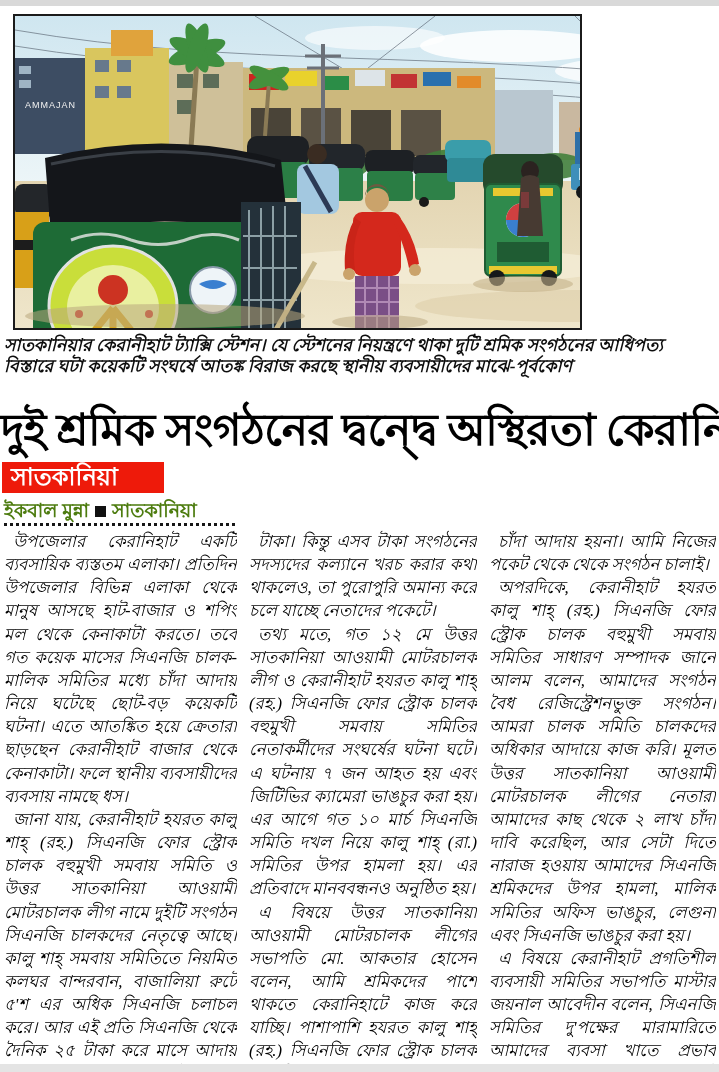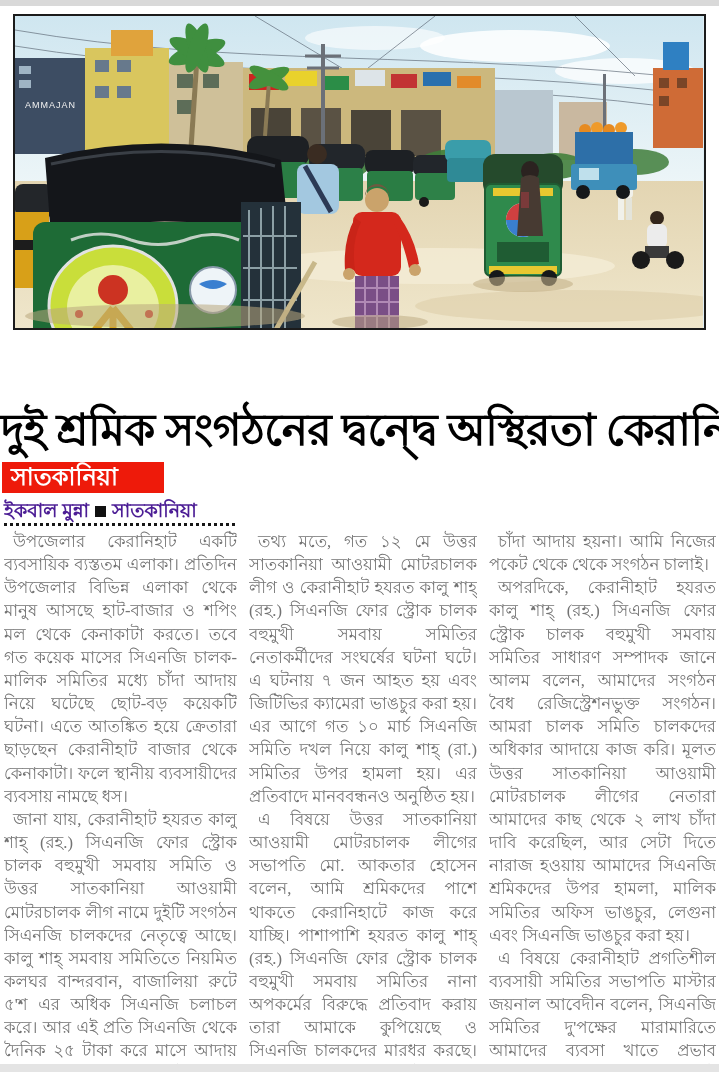--- a/index.html
+++ b/index.html
@@ -3,44 +3,44 @@
 <meta charset="utf-8">
 <style>
   html,body{margin:0;padding:0;background:#ffffff;}
   body{width:719px;height:1072px;overflow:hidden;
        font-family:"Liberation Serif","DejaVu Sans",sans-serif;color:#111;}
   .page{position:relative;width:719px;height:1072px;background:#fff;}
 
   .topbar{position:absolute;left:0;top:0;width:719px;height:6px;background:#d9d9d9;}
   .bottombar{position:absolute;left:0;top:1064px;width:719px;height:8px;background:#e4e4e4;}
 
-  .photo-wrap{position:absolute;left:13px;top:14px;width:693px;height:316px;
+  .photo-wrap{position:absolute;left:13px;top:14px;width:569px;height:316px;
               border:2px solid #1b1b1b;box-sizing:border-box;background:#dfeef4;overflow:hidden;}
   .photo-wrap svg{display:block;}
 
   .caption{position:absolute;left:4px;top:335px;width:712px;
            font-style:italic;font-weight:600;font-size:17.5px;line-height:20.5px;color:#0d0d0d;}
   .subheadline{position:absolute;left:3px;top:376px;width:714px;
            font-style:italic;font-weight:700;font-size:30px;line-height:34px;color:#050505;
            white-space:nowrap;}
   .headline{position:absolute;left:1px;top:406px;width:718px;
            font-weight:800;font-size:44px;line-height:50px;color:#000;
            white-space:nowrap;letter-spacing:-0.5px;}
 
   .section-label{position:absolute;left:2px;top:462px;width:162px;height:31px;
            color:#fff;font-size:24px;font-weight:700;line-height:31px;padding-left:9px;
            box-sizing:border-box;}
-  .byline{position:absolute;left:4px;top:496px;font-size:19px;font-weight:700;color:#4c1d95;}
+  .byline{position:absolute;left:4px;top:496px;font-size:19px;font-weight:700;color:#4d7c0f;}
   .byline .sq{display:inline-block;width:11px;height:11px;background:#111;margin:0 6px;}
   .dotted-rule{position:absolute;left:4px;top:523px;width:231px;border-top:3px dotted #161616;}
 
   .columns{position:absolute;left:4px;top:530px;width:712px;height:534px;
            display:flex;gap:12px;}
-  .col{flex:0 0 auto;text-align:justify;font-size:16.6px;line-height:23.15px;color:#737373;
-       overflow:hidden;height:534px;}
+  .col{flex:0 0 auto;text-align:justify;font-size:16.6px;line-height:23.15px;color:#000000;
+       overflow:hidden;height:534px;font-style:italic;}
   .col-1{width:233px;}
   .col-2{width:228px;}
   .col-3{width:227px;}
   .col p{margin:0;text-indent:9px;}
 </style>
 </head>
 <body>
 
 <div class="page">
 
@@ -263,37 +263,39 @@
         <rect x="16" y="158" width="12" height="10" fill="#5a4635"></rect>
         <rect x="38" y="158" width="12" height="10" fill="#5a4635"></rect>
       </g>
 
       <ellipse cx="150" cy="300" rx="140" ry="12" fill="#b9a87e" opacity="0.55"></ellipse>
       <ellipse cx="508" cy="268" rx="50" ry="8" fill="#c4b38a" opacity="0.6"></ellipse>
       <ellipse cx="365" cy="306" rx="48" ry="7" fill="#b9a87e" opacity="0.5"></ellipse>
     </svg>
   </div>
 
+  <div class="caption">সাতকানিয়ার কেরানীহাট ট্যাক্সি স্টেশন। যে স্টেশনের নিয়ন্ত্রণে থাকা দুটি শ্রমিক সংগঠনের আধিপত্য বিস্তারে ঘটা কয়েকটি সংঘর্ষে আতঙ্ক বিরাজ করছে স্থানীয় ব্যবসায়ীদের মাঝে-পূর্বকোণ</div>
 
   <div class="headline">দুই শ্রমিক সংগঠনের দ্বন্দ্বে অস্থিরতা কেরানিহাটে</div>
 
   <div class="section-label" style="background:#ee1a0a;">সাতকানিয়া</div>
 
   <div class="byline">
     <span>ইকবাল মুন্না</span><span class="sq"></span><span>সাতকানিয়া</span>
   </div>
   <div class="dotted-rule"></div>
 
   <div class="columns">
     <div class="col col-1">
       <p>উপজেলার কেরানিহাট একটি ব্যবসায়িক ব্যস্ততম এলাকা। প্রতিদিন উপজেলার বিভিন্ন এলাকা থেকে মানুষ আসছে হাট-বাজার ও শপিং মল থেকে কেনাকাটা করতে। তবে গত কয়েক মাসের সিএনজি চালক-মালিক সমিতির মধ্যে চাঁদা আদায় নিয়ে ঘটেছে ছোট-বড় কয়েকটি ঘটনা। এতে আতঙ্কিত হয়ে ক্রেতারা ছাড়ছেন কেরানীহাট বাজার থেকে কেনাকাটা। ফলে স্থানীয় ব্যবসায়ীদের ব্যবসায় নামছে ধস।</p>
       <p>জানা যায়, কেরানীহাট হযরত কালু শাহ্ (রহ.) সিএনজি ফোর স্ট্রোক চালক বহুমুখী সমবায় সমিতি ও উত্তর সাতকানিয়া আওয়ামী মোটরচালক লীগ নামে দুইটি সংগঠন সিএনজি চালকদের নেতৃত্বে আছে। কালু শাহ্ সমবায় সমিতিতে নিয়মিত কলঘর বান্দরবান, বাজালিয়া রুটে ৫'শ এর অধিক সিএনজি চলাচল করে। আর এই প্রতি সিএনজি থেকে দৈনিক ২৫ টাকা করে মাসে আদায় করা হয় ৩ লাখ ৭৫ হাজার টাকা।</p>
 
     </div>
     <div class="col col-2">
+      <p>টাকা। কিন্তু এসব টাকা সংগঠনের সদস্যদের কল্যানে খরচ করার কথা থাকলেও, তা পুরোপুরি অমান্য করে চলে যাচ্ছে নেতাদের পকেটে।</p>
       <p>তথ্য মতে, গত ১২ মে উত্তর সাতকানিয়া আওয়ামী মোটরচালক লীগ ও কেরানীহাট হযরত কালু শাহ্ (রহ.) সিএনজি ফোর স্ট্রোক চালক বহুমুখী সমবায় সমিতির নেতাকর্মীদের সংঘর্ষের ঘটনা ঘটে। এ ঘটনায় ৭ জন আহত হয় এবং জিটিভির ক্যামেরা ভাঙচুর করা হয়। এর আগে গত ১০ মার্চ সিএনজি সমিতি দখল নিয়ে কালু শাহ্ (রা.) সমিতির উপর হামলা হয়। এর প্রতিবাদে মানববন্ধনও অনুষ্ঠিত হয়।</p>
       <p>এ বিষয়ে উত্তর সাতকানিয়া আওয়ামী মোটরচালক লীগের সভাপতি মো. আকতার হোসেন বলেন, আমি শ্রমিকদের পাশে থাকতে কেরানিহাটে কাজ করে যাচ্ছি। পাশাপাশি হযরত কালু শাহ্ (রহ.) সিএনজি ফোর স্ট্রোক চালক বহুমুখী সমবায় সমিতির নানা অপকর্মের বিরুদ্ধে প্রতিবাদ করায় তারা আমাকে কুপিয়েছে ও সিএনজি চালকদের মারধর করছে। তিনি বলেন, আমার সংগঠনে কোন প্রকার</p>
     </div>
     <div class="col col-3">
       <p>চাঁদা আদায় হয়না। আমি নিজের পকেট থেকে থেকে সংগঠন চালাই।</p>
       <p>অপরদিকে, কেরানীহাট হযরত কালু শাহ্ (রহ.) সিএনজি ফোর স্ট্রোক চালক বহুমুখী সমবায় সমিতির সাধারণ সম্পাদক জানে আলম বলেন, আমাদের সংগঠন বৈধ রেজিস্ট্রেশনভুক্ত সংগঠন। আমরা চালক সমিতি চালকদের অধিকার আদায়ে কাজ করি। মূলত উত্তর সাতকানিয়া আওয়ামী মোটরচালক লীগের নেতারা আমাদের কাছ থেকে ২ লাখ চাঁদা দাবি করেছিল, আর সেটা দিতে নারাজ হওয়ায় আমাদের সিএনজি শ্রমিকদের উপর হামলা, মালিক সমিতির অফিস ভাঙচুর, লেগুনা এবং সিএনজি ভাঙচুর করা হয়।</p>
       <p>এ বিষয়ে কেরানীহাট প্রগতিশীল ব্যবসায়ী সমিতির সভাপতি মাস্টার জয়নাল আবেদীন বলেন, সিএনজি সমিতির দু'পক্ষের মারামারিতে আমাদের ব্যবসা খাতে প্রভাব পড়ছে। ক্রেতা-বিক্রেতারা মার্কেটে আসতে ভয় পাচ্ছে। আমরা চাই প্রশাসনসহ তারা দু'পক্ষ বসে একটি সমাধান করুক।</p>
 
     </div>
   </div>

